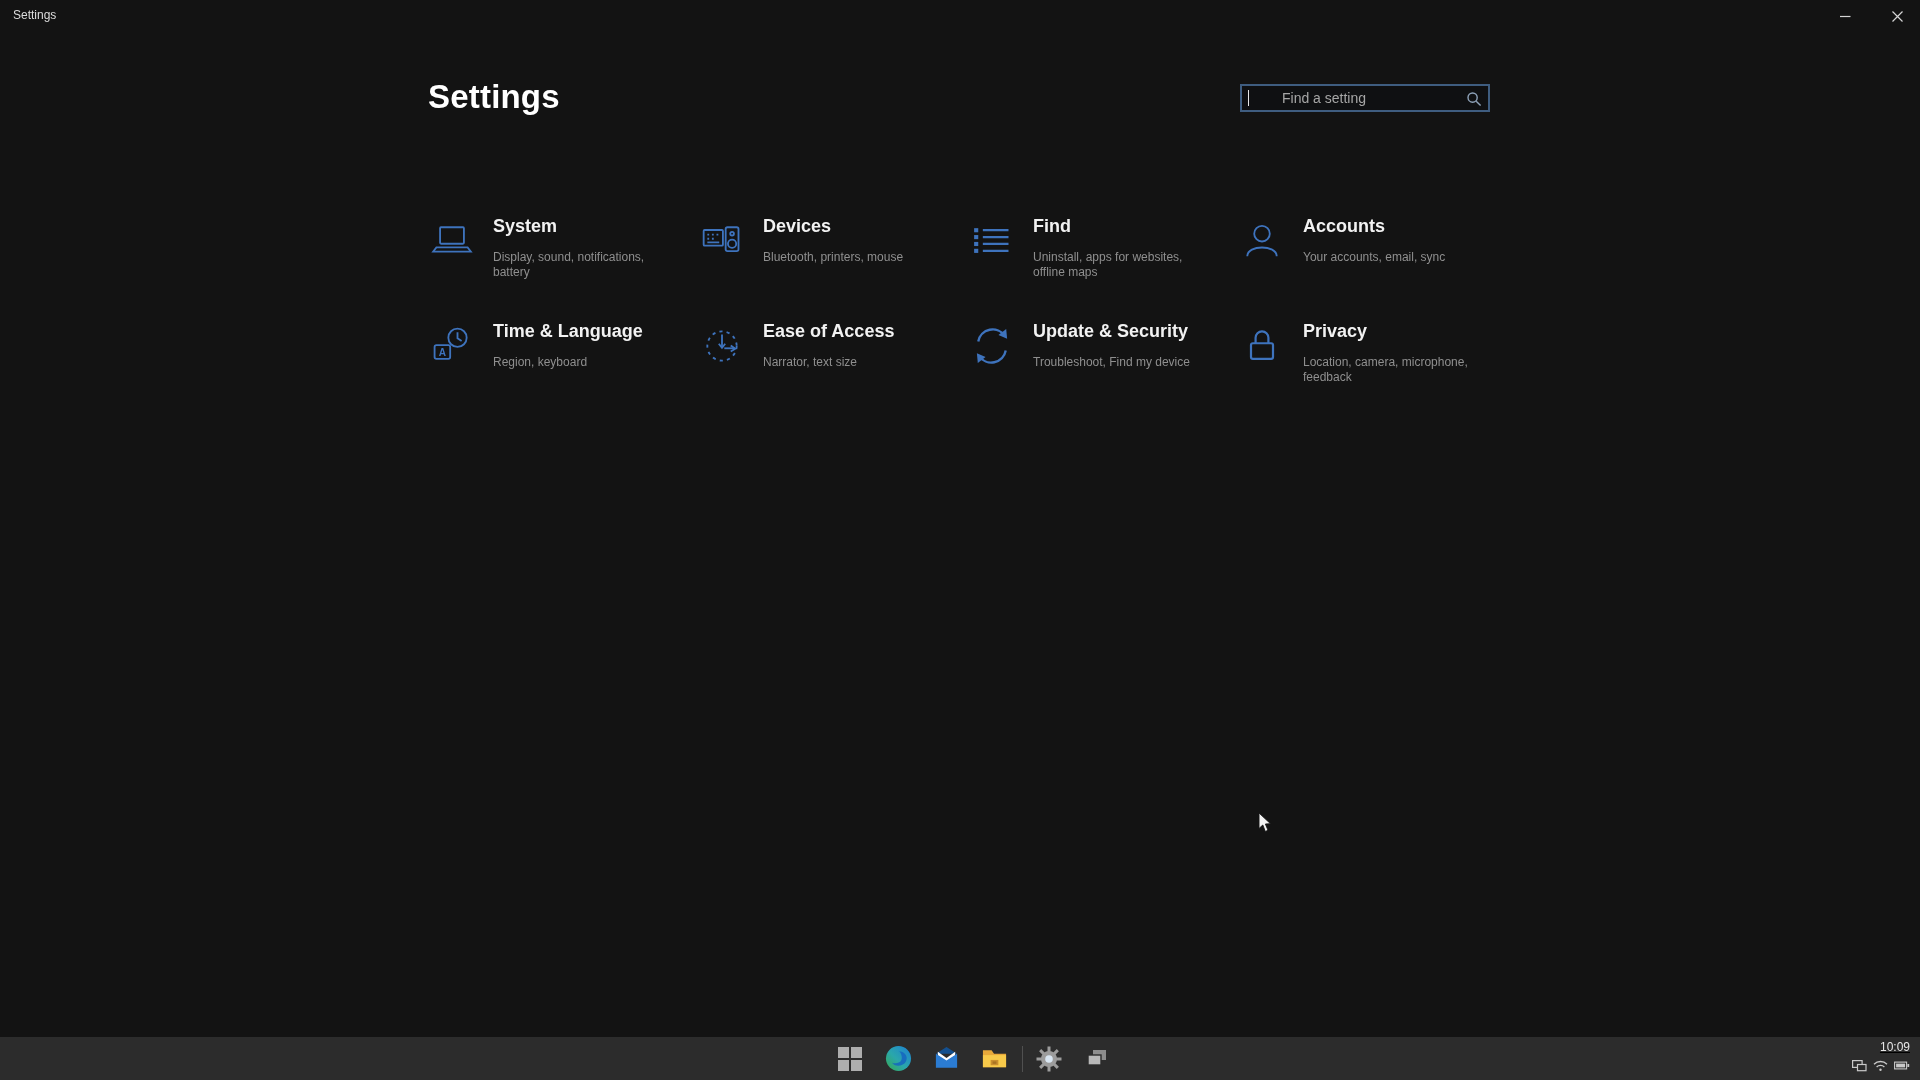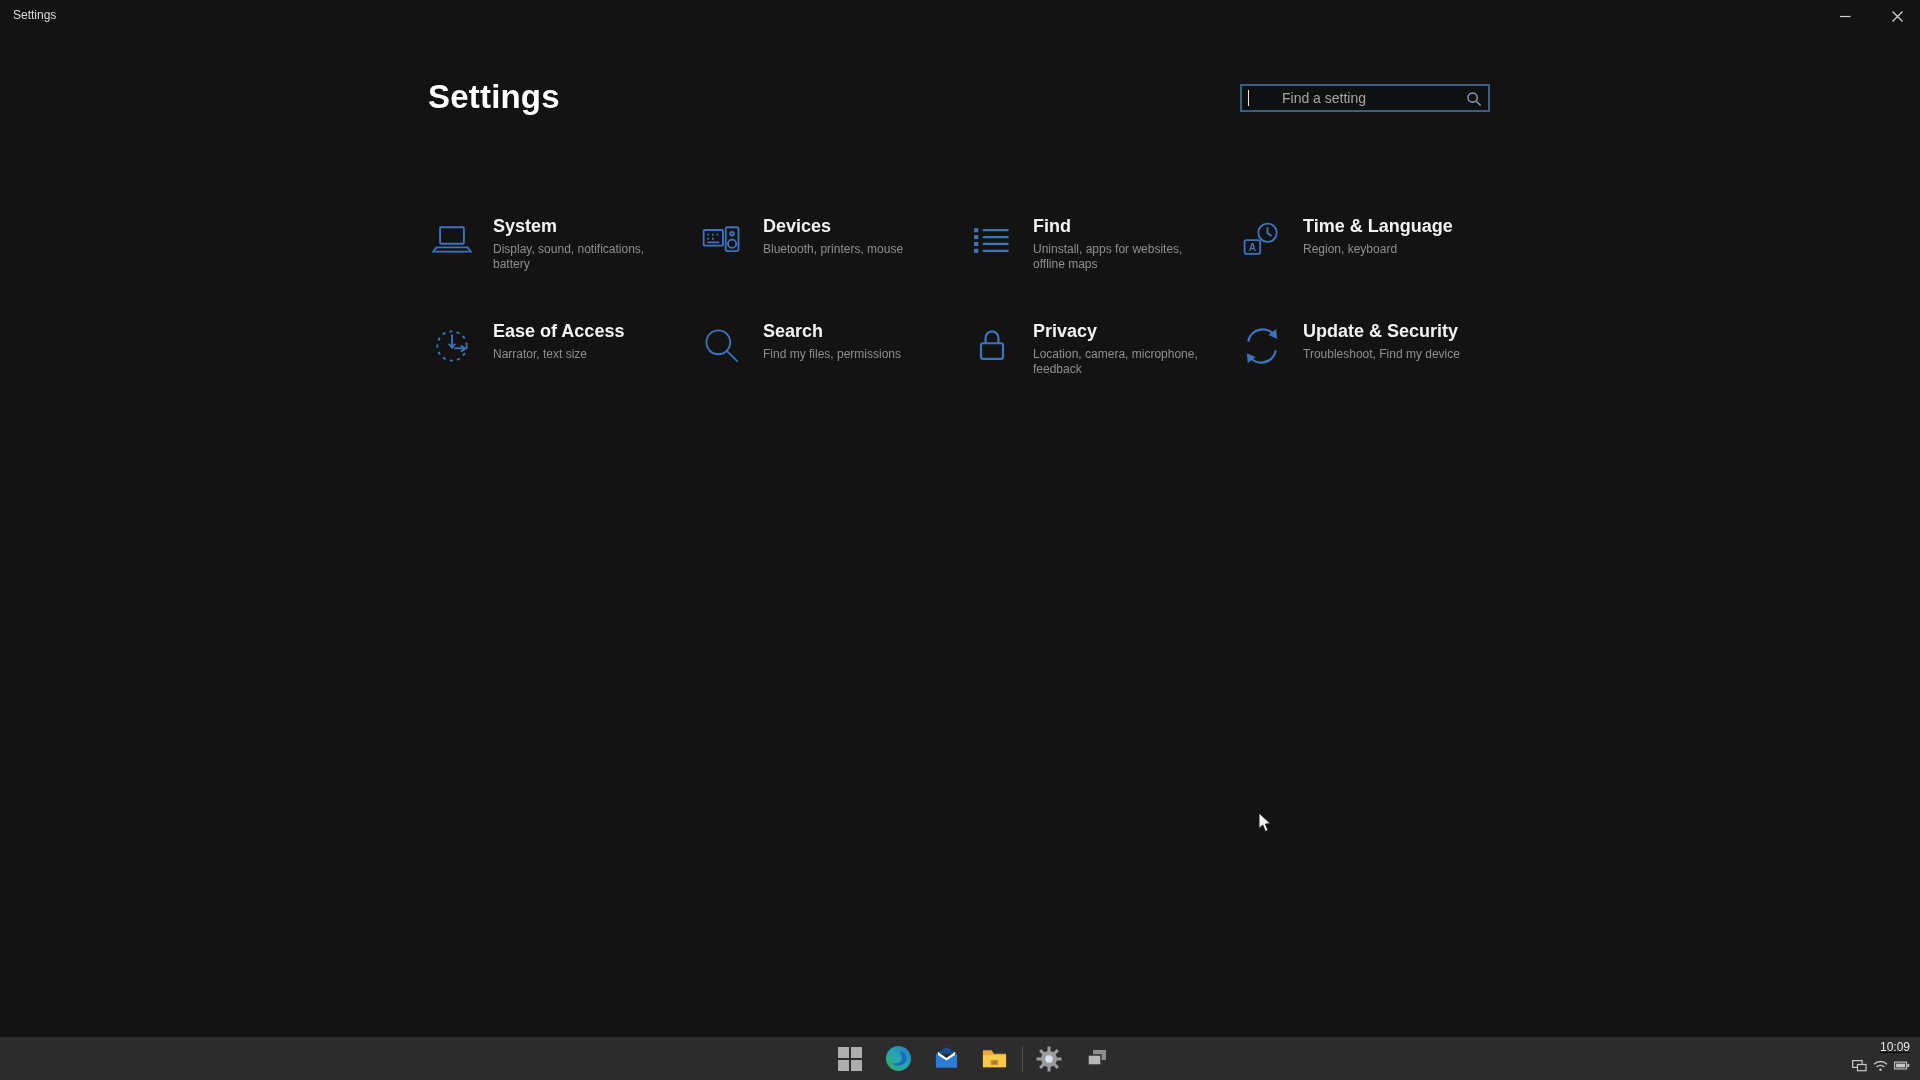--- a/index.html
+++ b/index.html
@@ -27,21 +27,21 @@
   .search-caret{position:absolute;left:6px;top:4px;width:1px;height:16px;background:#e8e8e8;}
   .search-glass{position:absolute;right:6px;top:5px;}
   
   .grid{position:absolute;left:430px;top:218px;display:grid;
     grid-template-columns:repeat(4,270px);grid-auto-rows:105px;}
   .tile{display:flex;align-items:flex-start;cursor:default;}
   .tile-icon{width:44px;height:44px;flex:0 0 44px;color:var(--accent,#3e73bd);margin-top:1px;}
   .tile-icon svg{display:block;}
   .tile-text{margin-left:19px;width:178px;margin-top:-1px;}
   .tile-title{font-size:18px;font-weight:600;color:var(--title,#f2f2f2);line-height:19px;}
-  .tile-sub{font-size:12px;color:var(--subtitle,#8f8f8f);line-height:15px;margin-top:6px;}
+  .tile-sub{font-size:12px;color:var(--subtitle,#8f8f8f);line-height:15px;margin-top:14px;}
   
   .taskbar{position:absolute;left:0;bottom:0;width:1920px;height:43px;background:var(--taskbar_bg,#2c2c2c);}
   .tb-icons{position:absolute;left:836px;top:0;height:43px;display:flex;align-items:center;}
   .tb-btn{width:28px;height:43px;display:flex;align-items:center;justify-content:center;margin-right:20px;}
   .tb-sep{width:1px;height:26px;background:#505050;margin:0 12px 0 -6px;}
   .tray{position:absolute;right:10px;top:2px;display:flex;flex-direction:column;align-items:flex-end;text-decoration:underline;}
   .tray-time{font-size:12px;color:var(--tray_time,#e8e8e8);line-height:16px;}
   .tray-icons{display:flex;align-items:center;gap:6px;margin-top:3px;}
   
   .c-mail{fill:var(--mail_blue,#2b7cd3);}
@@ -121,20 +121,32 @@
         <rect x="4.5" y="32.5" width="4.5" height="4.5" fill="currentColor" stroke="none"></rect>
         <path d="M14 12.2 h28 M14 19.7 h28 M14 27.2 h28 M14 34.7 h28"></path>
       </svg>
     </span>
     <div class="tile-text">
       <div class="tile-title">Find</div>
       <div class="tile-sub">Uninstall, apps for websites, offline maps</div>
     </div>
   </div>
 
+  <div class="tile">
+    <span class="tile-icon">
+      <svg width="44" height="44" viewBox="0 0 48 48" fill="none" stroke="currentColor" stroke-width="2">
+        <circle cx="24" cy="16" r="8.5"></circle>
+        <path d="M8 40.5 c0 -12.5 32 -12.5 32 0"></path>
+      </svg>
+    </span>
+    <div class="tile-text">
+      <div class="tile-title">Accounts</div>
+      <div class="tile-sub">Your accounts, email, sync</div>
+    </div>
+  </div>
 
   <div class="tile">
     <span class="tile-icon">
       <svg width="44" height="44" viewBox="0 0 48 48" fill="none" stroke="currentColor" stroke-width="2">
         <circle cx="30" cy="15" r="10"></circle>
         <path d="M30 9 v6.5 l4.5 3"></path>
         <rect x="5" y="23" width="17" height="15" rx="2"></rect>
         <text x="13.5" y="34.8" fill="currentColor" stroke="none" font-size="11" font-weight="bold" text-anchor="middle" font-family="Liberation Sans, sans-serif">A</text>
       </svg>
     </span>
@@ -153,58 +165,46 @@
         <path d="M26.5 26.5 H37.5"></path>
         <path d="M33.5 23.5 L38.5 27 L33.5 30"></path>
       </svg>
     </span>
     <div class="tile-text">
       <div class="tile-title">Ease of Access</div>
       <div class="tile-sub">Narrator, text size</div>
     </div>
   </div>
 
-  <div class="tile">
-    <span class="tile-icon">
-      <svg width="44" height="44" viewBox="0 0 48 48" fill="none" stroke="currentColor" stroke-width="2">
-        <circle cx="20" cy="20" r="13"></circle>
-        <path d="M29.5 29.5 L41 41"></path>
-      </svg>
-    </span>
-    <div class="tile-text">
-      <div class="tile-title">Search</div>
-      <div class="tile-sub">Find my files, permissions</div>
-    </div>
-  </div>
-
-  <div class="tile">
-    <span class="tile-icon">
-      <svg width="44" height="44" viewBox="0 0 48 48" fill="none" stroke="currentColor" stroke-width="2.4">
-        <rect x="12" y="21" width="24" height="17" rx="2"></rect>
-        <path d="M17 21 v-6 a7 7 0 0 1 14 0 v6"></path>
-      </svg>
-    </span>
-    <div class="tile-text">
-      <div class="tile-title">Privacy</div>
-      <div class="tile-sub">Location, camera, microphone, feedback</div>
-    </div>
-  </div>
 
   <div class="tile">
     <span class="tile-icon">
       <svg width="44" height="44" viewBox="0 0 48 48" fill="none" stroke="currentColor" stroke-width="2.6">
         <path d="M9 19 A16 16 0 0 1 38 13"></path>
         <polygon points="39.5,5.5 40.5,16 31,12" fill="currentColor" stroke="none"></polygon>
         <path d="M39 29 A16 16 0 0 1 10 35"></path>
         <polygon points="8.5,42.5 7.5,32 17,36" fill="currentColor" stroke="none"></polygon>
       </svg>
     </span>
     <div class="tile-text">
       <div class="tile-title">Update &amp; Security</div>
       <div class="tile-sub">Troubleshoot, Find my device</div>
+    </div>
+  </div>
+
+  <div class="tile">
+    <span class="tile-icon">
+      <svg width="44" height="44" viewBox="0 0 48 48" fill="none" stroke="currentColor" stroke-width="2.4">
+        <rect x="12" y="21" width="24" height="17" rx="2"></rect>
+        <path d="M17 21 v-6 a7 7 0 0 1 14 0 v6"></path>
+      </svg>
+    </span>
+    <div class="tile-text">
+      <div class="tile-title">Privacy</div>
+      <div class="tile-sub">Location, camera, microphone, feedback</div>
     </div>
   </div>
 
 </div>
 
 <div class="cursor">
   <svg width="14" height="21" viewBox="0 0 14 21">
     <path d="M1 1 L1 16.5 L4.8 13 L7.3 19.5 L10 18.3 L7.4 12 L12.5 11.7 Z" fill="#f2f2f2" stroke="#151515" stroke-width="0.9"></path>
   </svg>
 </div>

